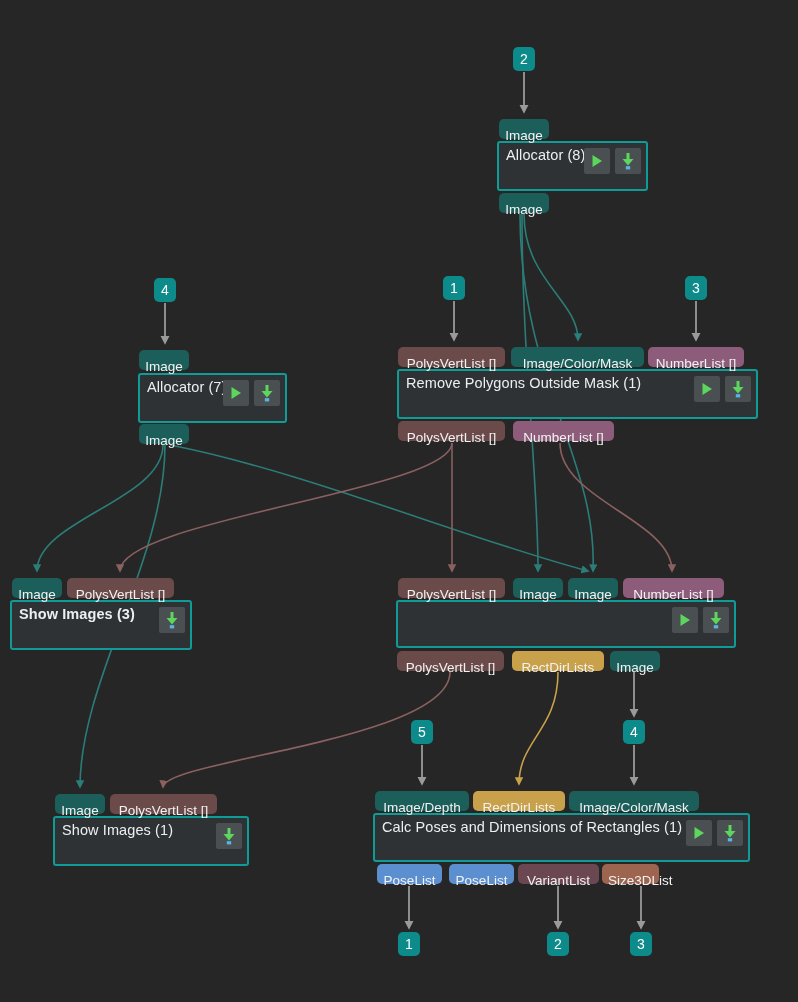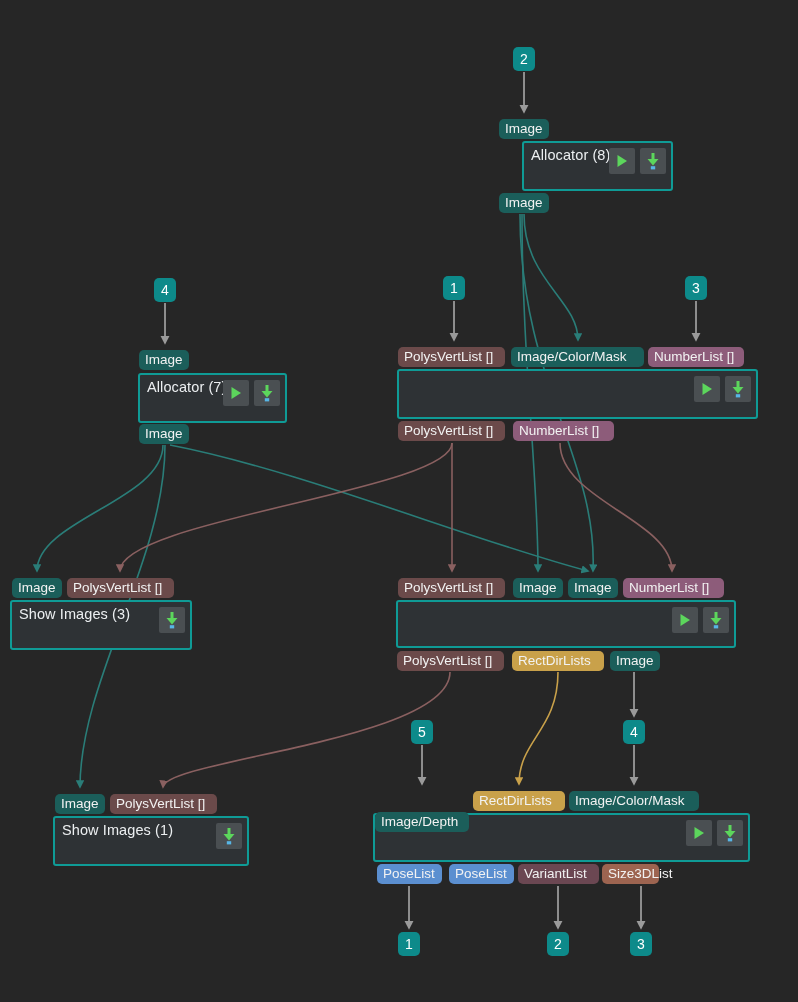--- a/index.html
+++ b/index.html
@@ -30,22 +30,22 @@
     width:26px;height:26px;background:#4a4f52;border-radius:2px;
     display:flex;align-items:center;justify-content:center;
     box-sizing:border-box;
   }
   .btn svg{display:block;}
 
   
   .port{
     position:absolute;height:20px;line-height:20px;
     border-radius:5px;color:#f2f2f2;font-size:13.5px;
-    padding:0 6px;white-space:nowrap;box-sizing:border-box;
-    text-align:left;
+    padding:7px 6px;white-space:nowrap;box-sizing:border-box;
+    text-align:center;
   }
   .badge{
     position:absolute;width:22px;height:24px;border-radius:5px;
     background:#0d8a8a;color:#ffffff;font-size:14px;
     line-height:24px;text-align:center;box-sizing:border-box;
   }
 </style>
 </head>
 <body>
 
@@ -81,21 +81,21 @@
       <path d="M452,443 C452,500 452,520 452,571" fill="none" stroke="#8a6060" stroke-width="1.6" marker-end="url(#arw-edge_mauve)"></path>
       <path d="M560,443 C560,500 672,520 672,571" fill="none" stroke="#8a6060" stroke-width="1.6" marker-end="url(#arw-edge_mauve)"></path>
       <path d="M450,672 C450,740 165,760 163,787" fill="none" stroke="#8a6060" stroke-width="1.6" marker-end="url(#arw-edge_mauve)"></path>
       <path d="M558,672 C558,730 519,740 519,784" fill="none" stroke="#c9a14a" stroke-width="1.6" marker-end="url(#arw-edge_gold)"></path>
       <path d="M634,672 L634,716" fill="none" stroke="#9a9a9a" stroke-width="1.8" marker-end="url(#arw-edge_grey)"></path>
       <path d="M409,886 L409,928" fill="none" stroke="#9a9a9a" stroke-width="1.8" marker-end="url(#arw-edge_grey)"></path>
       <path d="M558,886 L558,928" fill="none" stroke="#9a9a9a" stroke-width="1.8" marker-end="url(#arw-edge_grey)"></path>
       <path d="M641,886 L641,928" fill="none" stroke="#9a9a9a" stroke-width="1.8" marker-end="url(#arw-edge_grey)"></path>
     </svg>
 <div class="node">
-      <div class="node-body" style="left: 497px; top: 141px; width: 151px; height: 50px; margin-left: 25px;">
+      <div class="node-body" style="left: 497px; top: 141px; width: 151px; height: 50px;">
         <div class="node-title">Allocator (8)</div>
         <div class="btns" style="right: 5px;">
           <div class="btn">
             <span>
               <svg width="16" height="16" viewBox="0 0 16 16">
                 <path d="M3.5,2 L13,8 L3.5,14 Z" fill="#5cd65c"></path>
               </svg>
             </span>
           </div>
           <div class="btn">
@@ -132,20 +132,21 @@
               </svg>
             </span>
           </div>
         </div>
       </div>
     </div>
     <div class="port" style="left: 139px; top: 350px; width: 50px; background: rgb(27, 94, 90);">Image</div>
     <div class="port" style="left: 139px; top: 424px; width: 50px; background: rgb(27, 94, 90);">Image</div>
     <div class="node">
       <div class="node-body" style="left: 397px; top: 369px; width: 361px; height: 50px;">
+        <div class="node-title">Remove Polygons Outside Mask (1)</div>
         <div class="btns" style="right: 5px;">
           <div class="btn">
             <span>
               <svg width="16" height="16" viewBox="0 0 16 16">
                 <path d="M3.5,2 L13,8 L3.5,14 Z" fill="#5cd65c"></path>
               </svg>
             </span>
           </div>
           <div class="btn">
             <span>
@@ -187,21 +188,21 @@
       </div>
     </div>
     <div class="port" style="left: 398px; top: 578px; width: 107px; background: rgb(107, 74, 74);">PolysVertList []</div>
     <div class="port" style="left: 513px; top: 578px; width: 50px; background: rgb(27, 94, 90);">Image</div>
     <div class="port" style="left: 568px; top: 578px; width: 50px; background: rgb(27, 94, 90);">Image</div>
     <div class="port" style="left: 623px; top: 578px; width: 101px; background: rgb(141, 92, 122);">NumberList []</div>
     <div class="port" style="left: 397px; top: 651px; width: 107px; background: rgb(107, 74, 74);">PolysVertList []</div>
     <div class="port" style="left: 512px; top: 651px; width: 92px; background: rgb(201, 161, 74);">RectDirLists</div>
     <div class="port" style="left: 610px; top: 651px; width: 50px; background: rgb(27, 94, 90);">Image</div>
     <div class="node">
-      <div class="node-body" style="left: 10px; top: 600px; width: 182px; height: 50px;">
+      <div class="node-body" style="left: 10px; top: 600px; width: 182px; height: 50px; font-weight: bold;">
         <div class="node-title">Show Images (3)</div>
         <div class="btns" style="right: 5px;">
           <div class="btn">
             <span>
               <svg width="16" height="18" viewBox="0 0 16 18">
                 <path d="M8,1 L8,8" stroke="#5cd65c" stroke-width="3" fill="none"></path>
                 <path d="M2.5,7 L13.5,7 L8,13.5 Z" fill="#5cd65c"></path>
                 <rect x="5.8" y="14.2" width="4.4" height="3.2" fill="#57b6e6"></rect>
               </svg>
             </span>
@@ -224,41 +225,42 @@
               </svg>
             </span>
           </div>
         </div>
       </div>
     </div>
     <div class="port" style="left: 55px; top: 794px; width: 50px; background: rgb(27, 94, 90);">Image</div>
     <div class="port" style="left: 110px; top: 794px; width: 107px; background: rgb(107, 74, 74);">PolysVertList []</div>
     <div class="node">
       <div class="node-body" style="left: 373px; top: 813px; width: 377px; height: 49px;">
-        <div class="btns" style="right: 5px;">
-          <div class="btn">
-            <span>
-              <svg width="16" height="16" viewBox="0 0 16 16">
-                <path d="M3.5,2 L13,8 L3.5,14 Z" fill="#5cd65c"></path>
-              </svg>
-            </span>
-          </div>
-          <div class="btn">
-            <span>
-              <svg width="16" height="18" viewBox="0 0 16 18">
-                <path d="M8,1 L8,8" stroke="#5cd65c" stroke-width="3" fill="none"></path>
-                <path d="M2.5,7 L13.5,7 L8,13.5 Z" fill="#5cd65c"></path>
-                <rect x="5.8" y="14.2" width="4.4" height="3.2" fill="#57b6e6"></rect>
-              </svg>
-            </span>
-          </div>
-        </div>
-      </div>
-    </div>
-    <div class="port" style="left: 375px; top: 791px; width: 94px; background: rgb(27, 94, 90); margin-top: 21px;">Image/Depth</div>
+        <div class="node-title">Calc Poses and Dimensions of Rectangles (1)</div>
+        <div class="btns" style="right: 5px;">
+          <div class="btn">
+            <span>
+              <svg width="16" height="16" viewBox="0 0 16 16">
+                <path d="M3.5,2 L13,8 L3.5,14 Z" fill="#5cd65c"></path>
+              </svg>
+            </span>
+          </div>
+          <div class="btn">
+            <span>
+              <svg width="16" height="18" viewBox="0 0 16 18">
+                <path d="M8,1 L8,8" stroke="#5cd65c" stroke-width="3" fill="none"></path>
+                <path d="M2.5,7 L13.5,7 L8,13.5 Z" fill="#5cd65c"></path>
+                <rect x="5.8" y="14.2" width="4.4" height="3.2" fill="#57b6e6"></rect>
+              </svg>
+            </span>
+          </div>
+        </div>
+      </div>
+    </div>
+    <div class="port" style="left: 375px; top: 791px; width: 94px; background: rgb(27, 94, 90);">Image/Depth</div>
     <div class="port" style="left: 473px; top: 791px; width: 92px; background: rgb(201, 161, 74);">RectDirLists</div>
     <div class="port" style="left: 569px; top: 791px; width: 130px; background: rgb(27, 94, 90);">Image/Color/Mask</div>
     <div class="port" style="left: 377px; top: 864px; width: 65px; background: rgb(91, 143, 208);">PoseList</div>
     <div class="port" style="left: 449px; top: 864px; width: 65px; background: rgb(91, 143, 208);">PoseList</div>
     <div class="port" style="left: 518px; top: 864px; width: 81px; background: rgb(107, 71, 82);">VariantList</div>
     <div class="port" style="left: 602px; top: 864px; width: 57px; background: rgb(157, 100, 80);">Size3DList</div>
     <div class="badge" style="left: 513px; top: 47px; background: rgb(13, 138, 138);">2</div>
     <div class="badge" style="left: 154px; top: 278px; background: rgb(13, 138, 138);">4</div>
     <div class="badge" style="left: 443px; top: 276px; background: rgb(13, 138, 138);">1</div>
     <div class="badge" style="left: 685px; top: 276px; background: rgb(13, 138, 138);">3</div>

